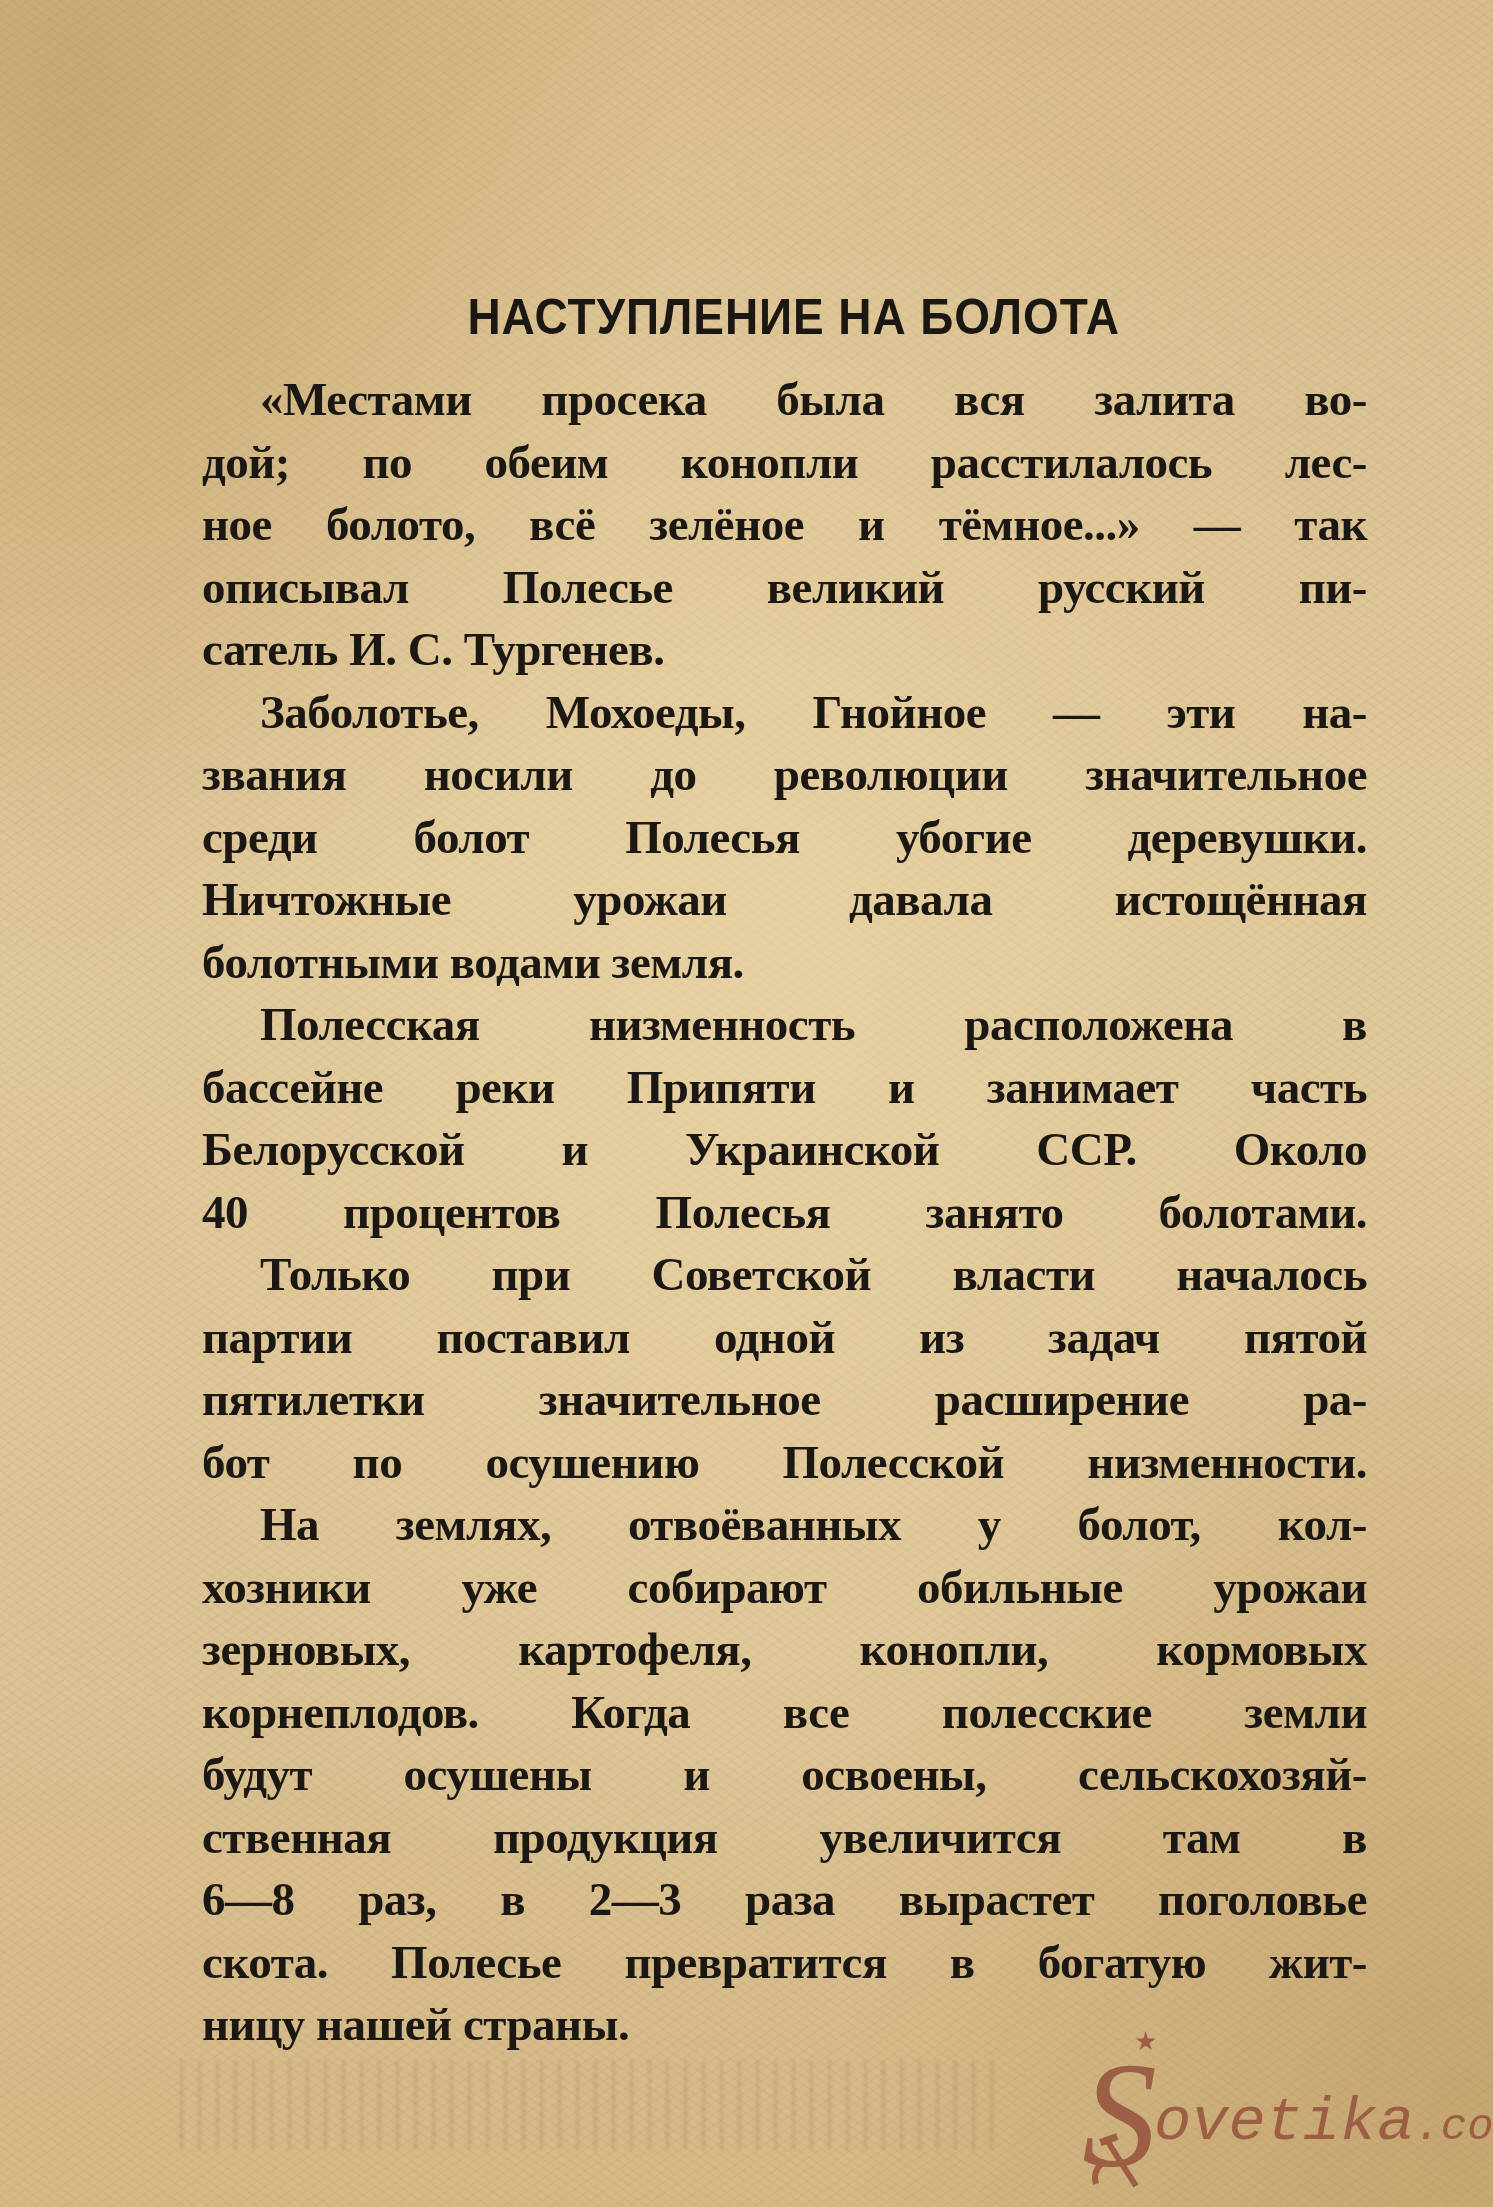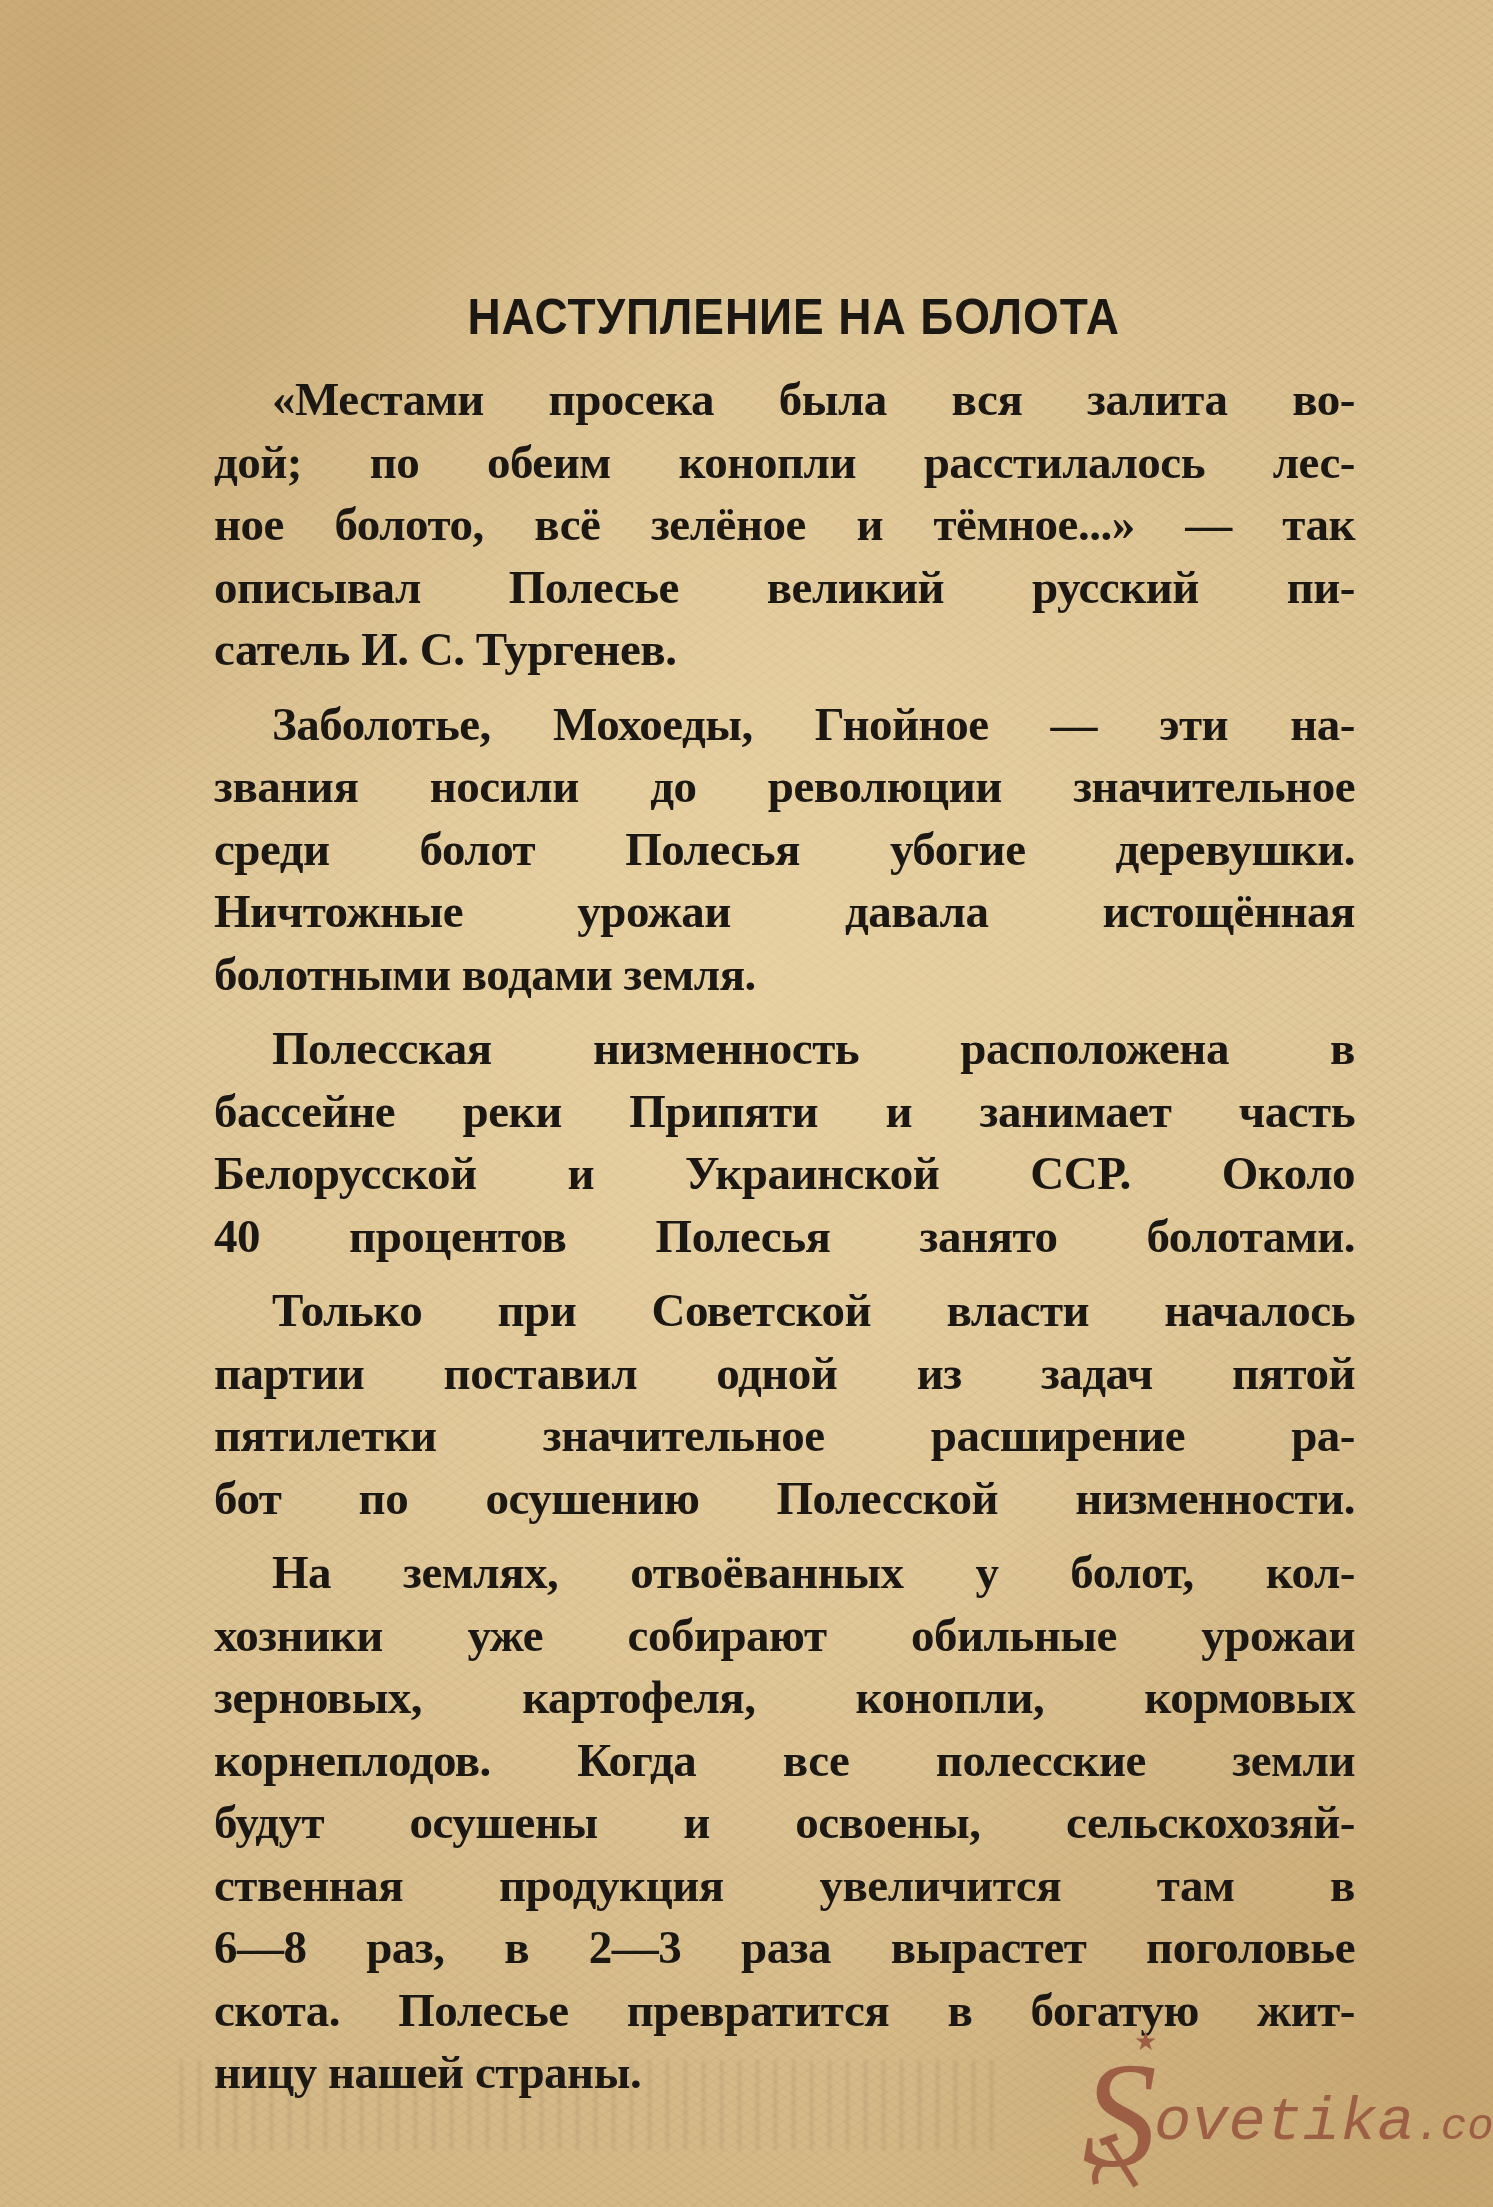--- a/index.html
+++ b/index.html
@@ -26,21 +26,21 @@
   .title {
     text-align:center;
     font-family:"Liberation Sans","DejaVu Sans",sans-serif;
     font-weight:bold;
     font-size:50px;
     letter-spacing:1px;
     transform:scaleX(0.92);
     margin:0 0 22px 0;
     padding-left:20px;
   }
-  .para { margin:12px; }
+  .para { margin:0; }
   .line {
     display:block;
     font-size:47px;
     line-height:62.5px;
     height:62.5px;
     text-align:justify;
     text-align-last:justify;
     white-space:nowrap;
     font-weight:bold;
     letter-spacing:-0.5px;

